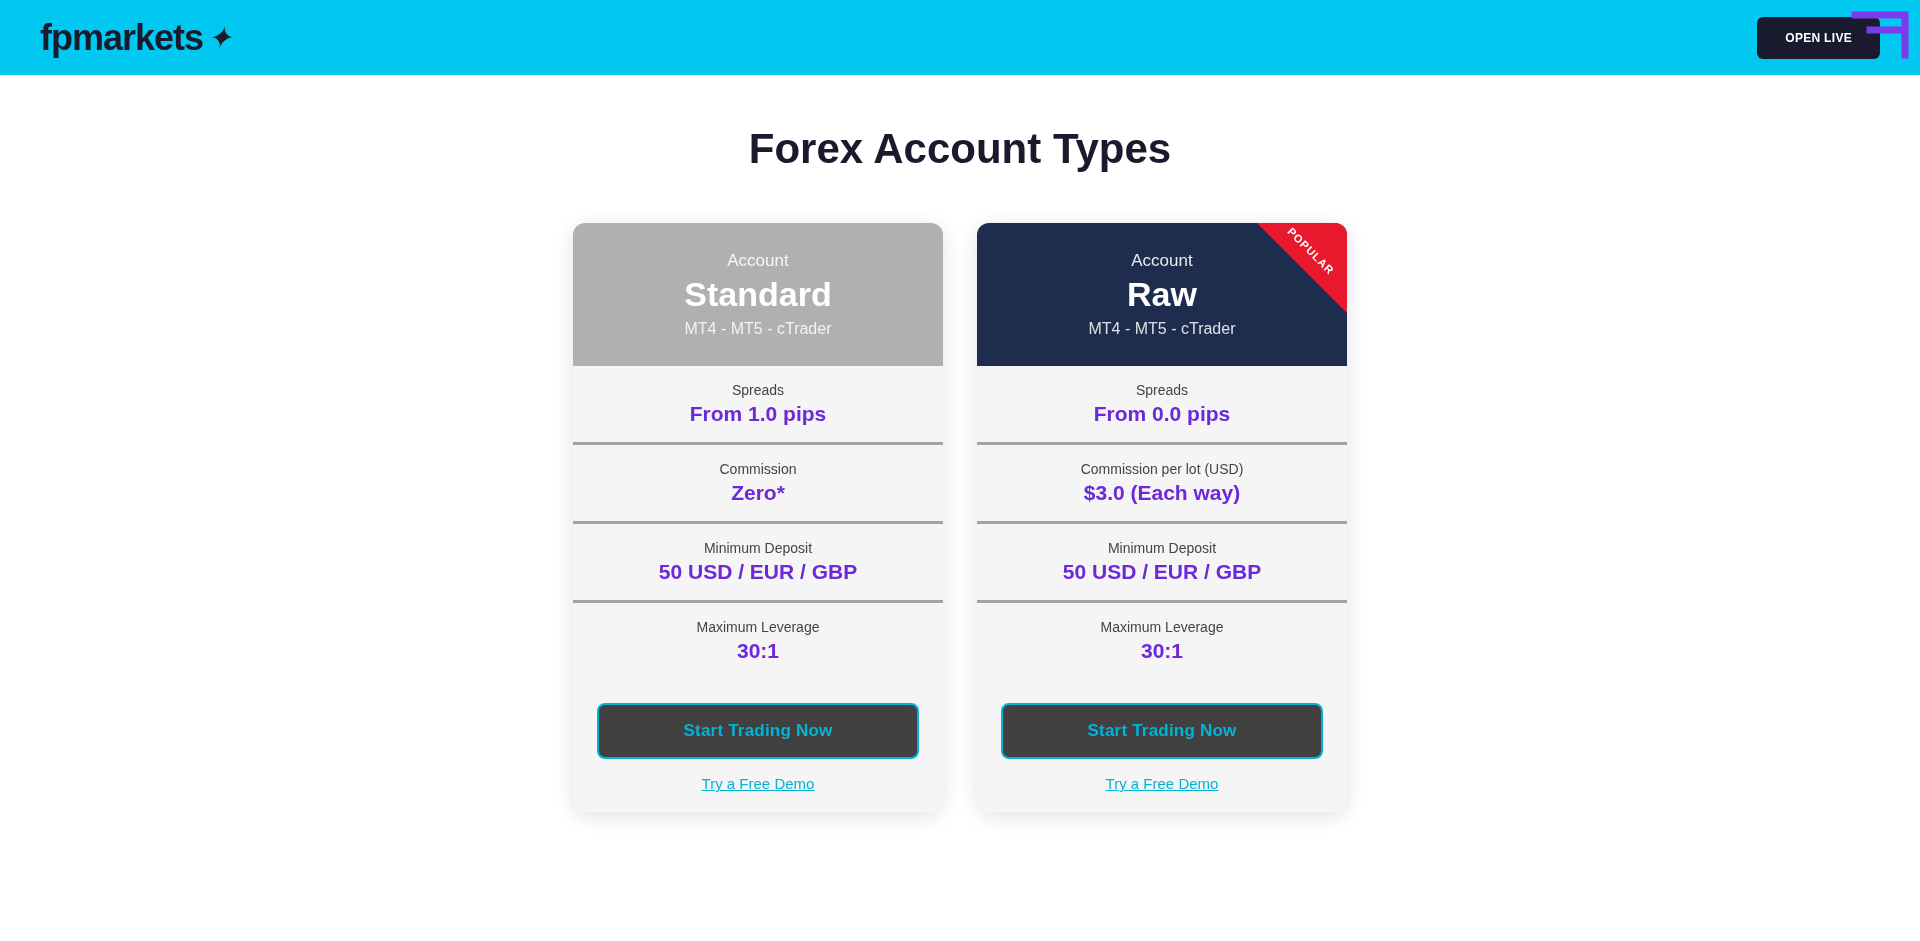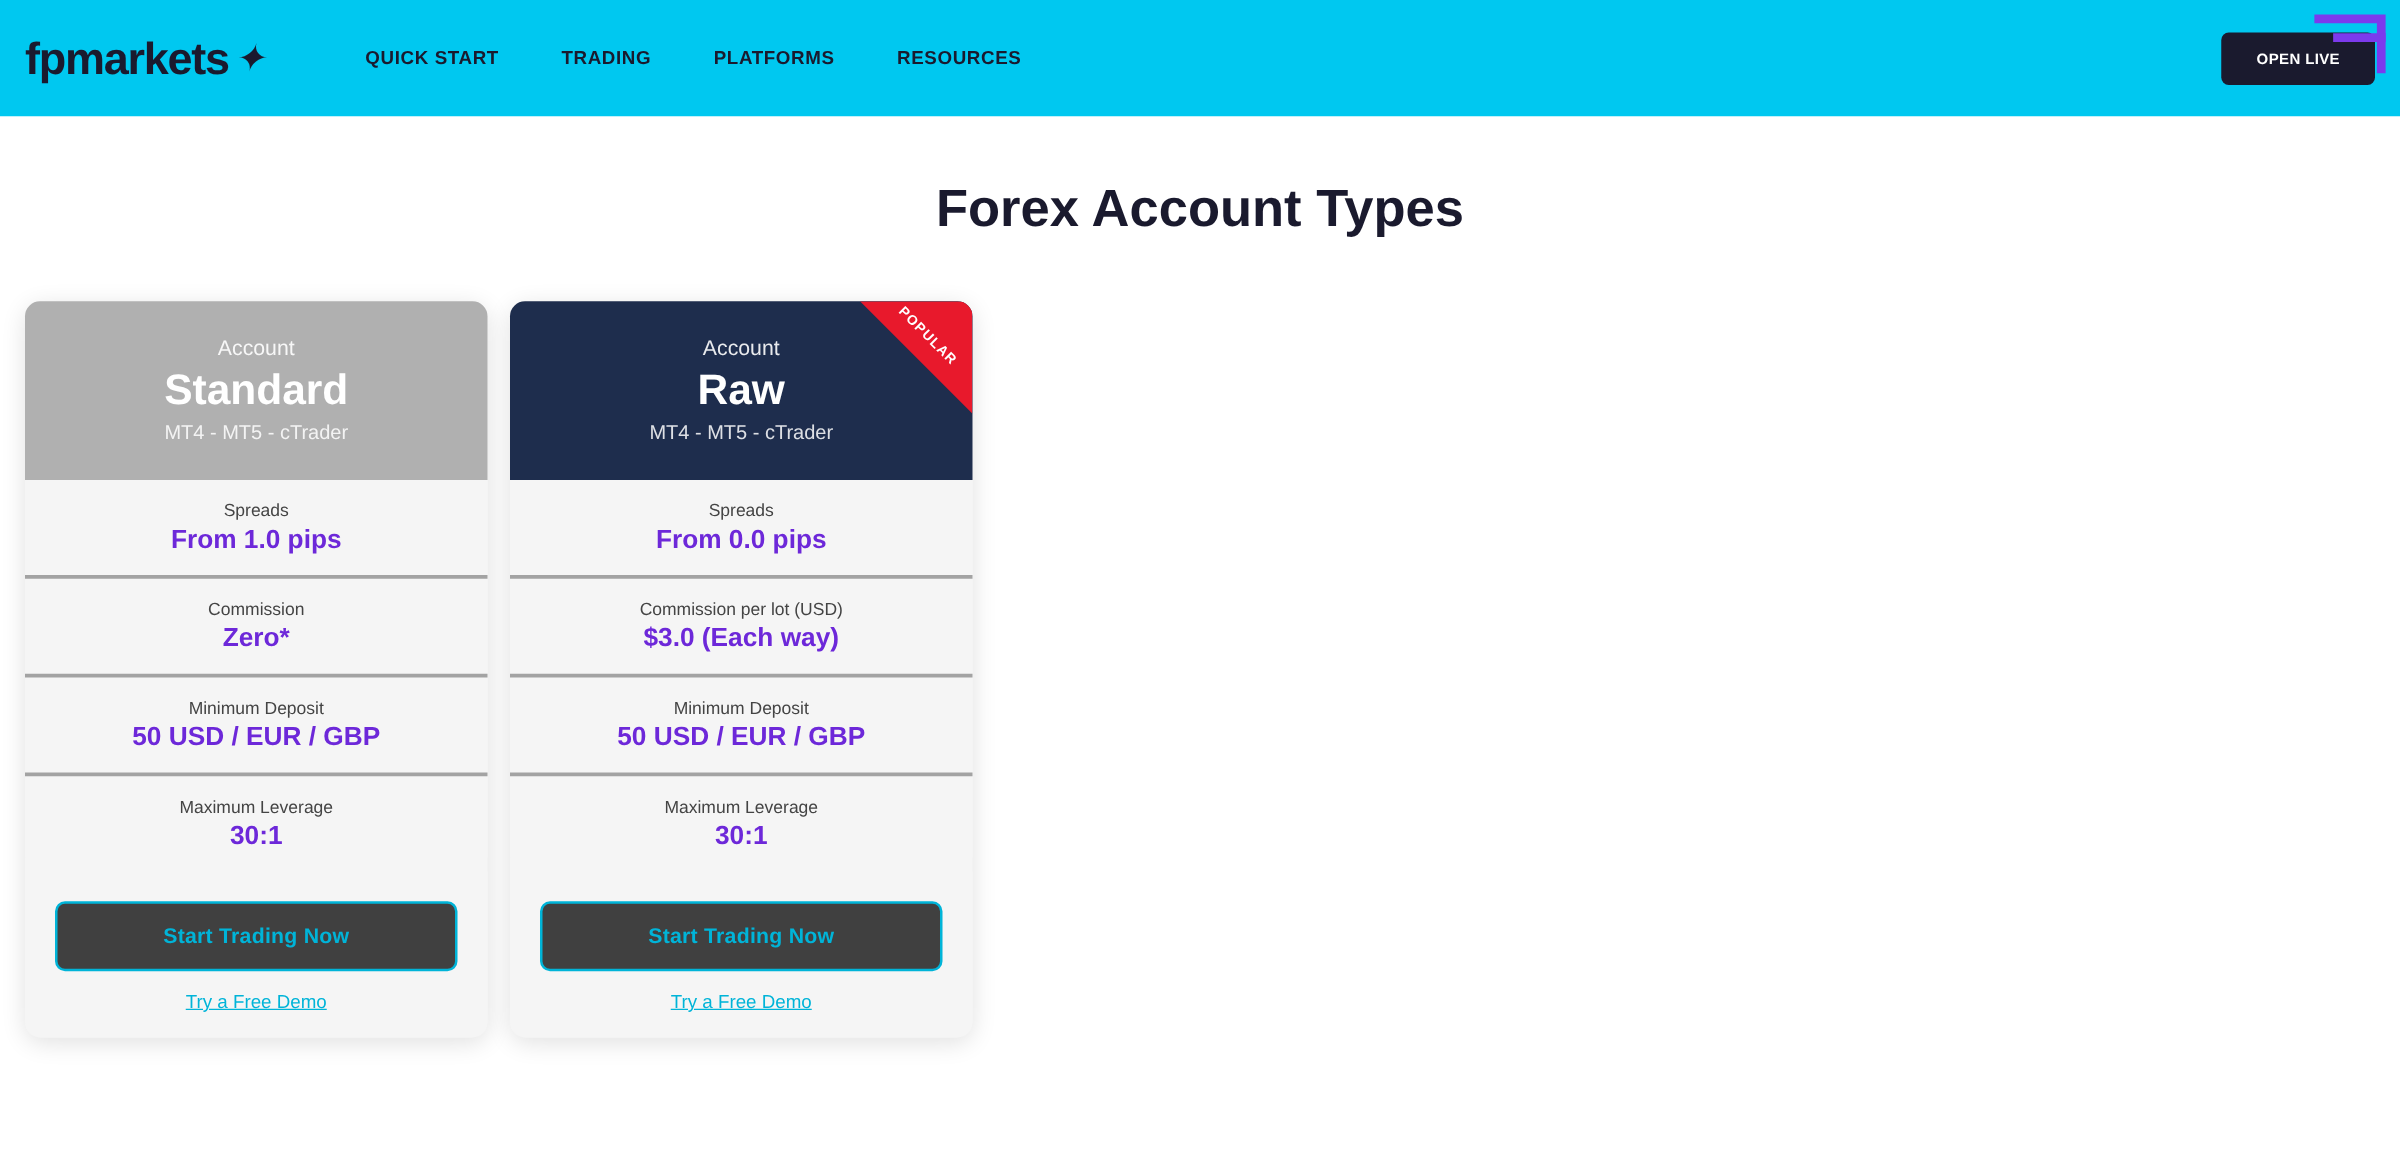--- a/index.html
+++ b/index.html
@@ -1,24 +1,24 @@
 <!DOCTYPE html>
 <html><head>
   <meta charset="utf-8">
   <style>
     * { margin: 0; padding: 0; box-sizing: border-box; }
     body { font-family: Arial, sans-serif; background: #fff; width: 1920px; min-height: 941px; }
 
     
     .header {
       background: #00c8f0;
-      height: 93px;
-      display: flex;
-      align-items: center;
-      padding: 0 20px;
+      height: 75px;
+      display: flex;
+      align-items: center;
+      padding: 0 40px;
       position: relative;
     }
     .logo-area {
       display: flex;
       align-items: center;
     }
     .logo-text {
       font-size: 36px;
       font-weight: 900;
       color: #1a1a2e;
@@ -66,21 +66,22 @@
       font-size: 42px;
       font-weight: 700;
       color: #1a1a2e;
       margin-bottom: 50px;
       text-align: center;
     }
 
     
     .cards-container {
       display: flex;
-      gap: 18px;
+      justify-content: center;
+      gap: 34px;
       flex-wrap: wrap;
     }
 
     
     .account-card {
       width: 370px;
       border-radius: 14px;
       overflow: visible;
       box-shadow: 0 4px 20px rgba(0,0,0,0.12);
       background: #f5f5f5;
@@ -220,26 +221,20 @@
     }
   </style>
 </head>
 <body>
 
 <header class="header">
   <div class="logo-area">
     <span class="logo-text">fpmarkets</span>
     <span style="font-size:30px; margin-left:4px; color:#1a1a2e; font-style: italic;">✦</span>
   </div>
-  <nav class="nav">
-    <a class="nav-item">QUICK START</a>
-    <a class="nav-item">TRADING</a>
-    <a class="nav-item">PLATFORMS</a>
-    <a class="nav-item">RESOURCES</a>
-  </nav>
   <div class="header-right">
     <button class="open-live-btn">OPEN LIVE</button>
   </div>
 
   <svg class="corner-bracket" viewBox="0 0 85 75" xmlns="http://www.w3.org/2000/svg">
     <polyline points="20,15 70,15 70,55" fill="none" stroke="#7c3aed" stroke-width="7" stroke-linecap="square"></polyline>
     <polyline points="35,30 70,30" fill="none" stroke="#7c3aed" stroke-width="7" stroke-linecap="square"></polyline>
   </svg>
 </header>
 

